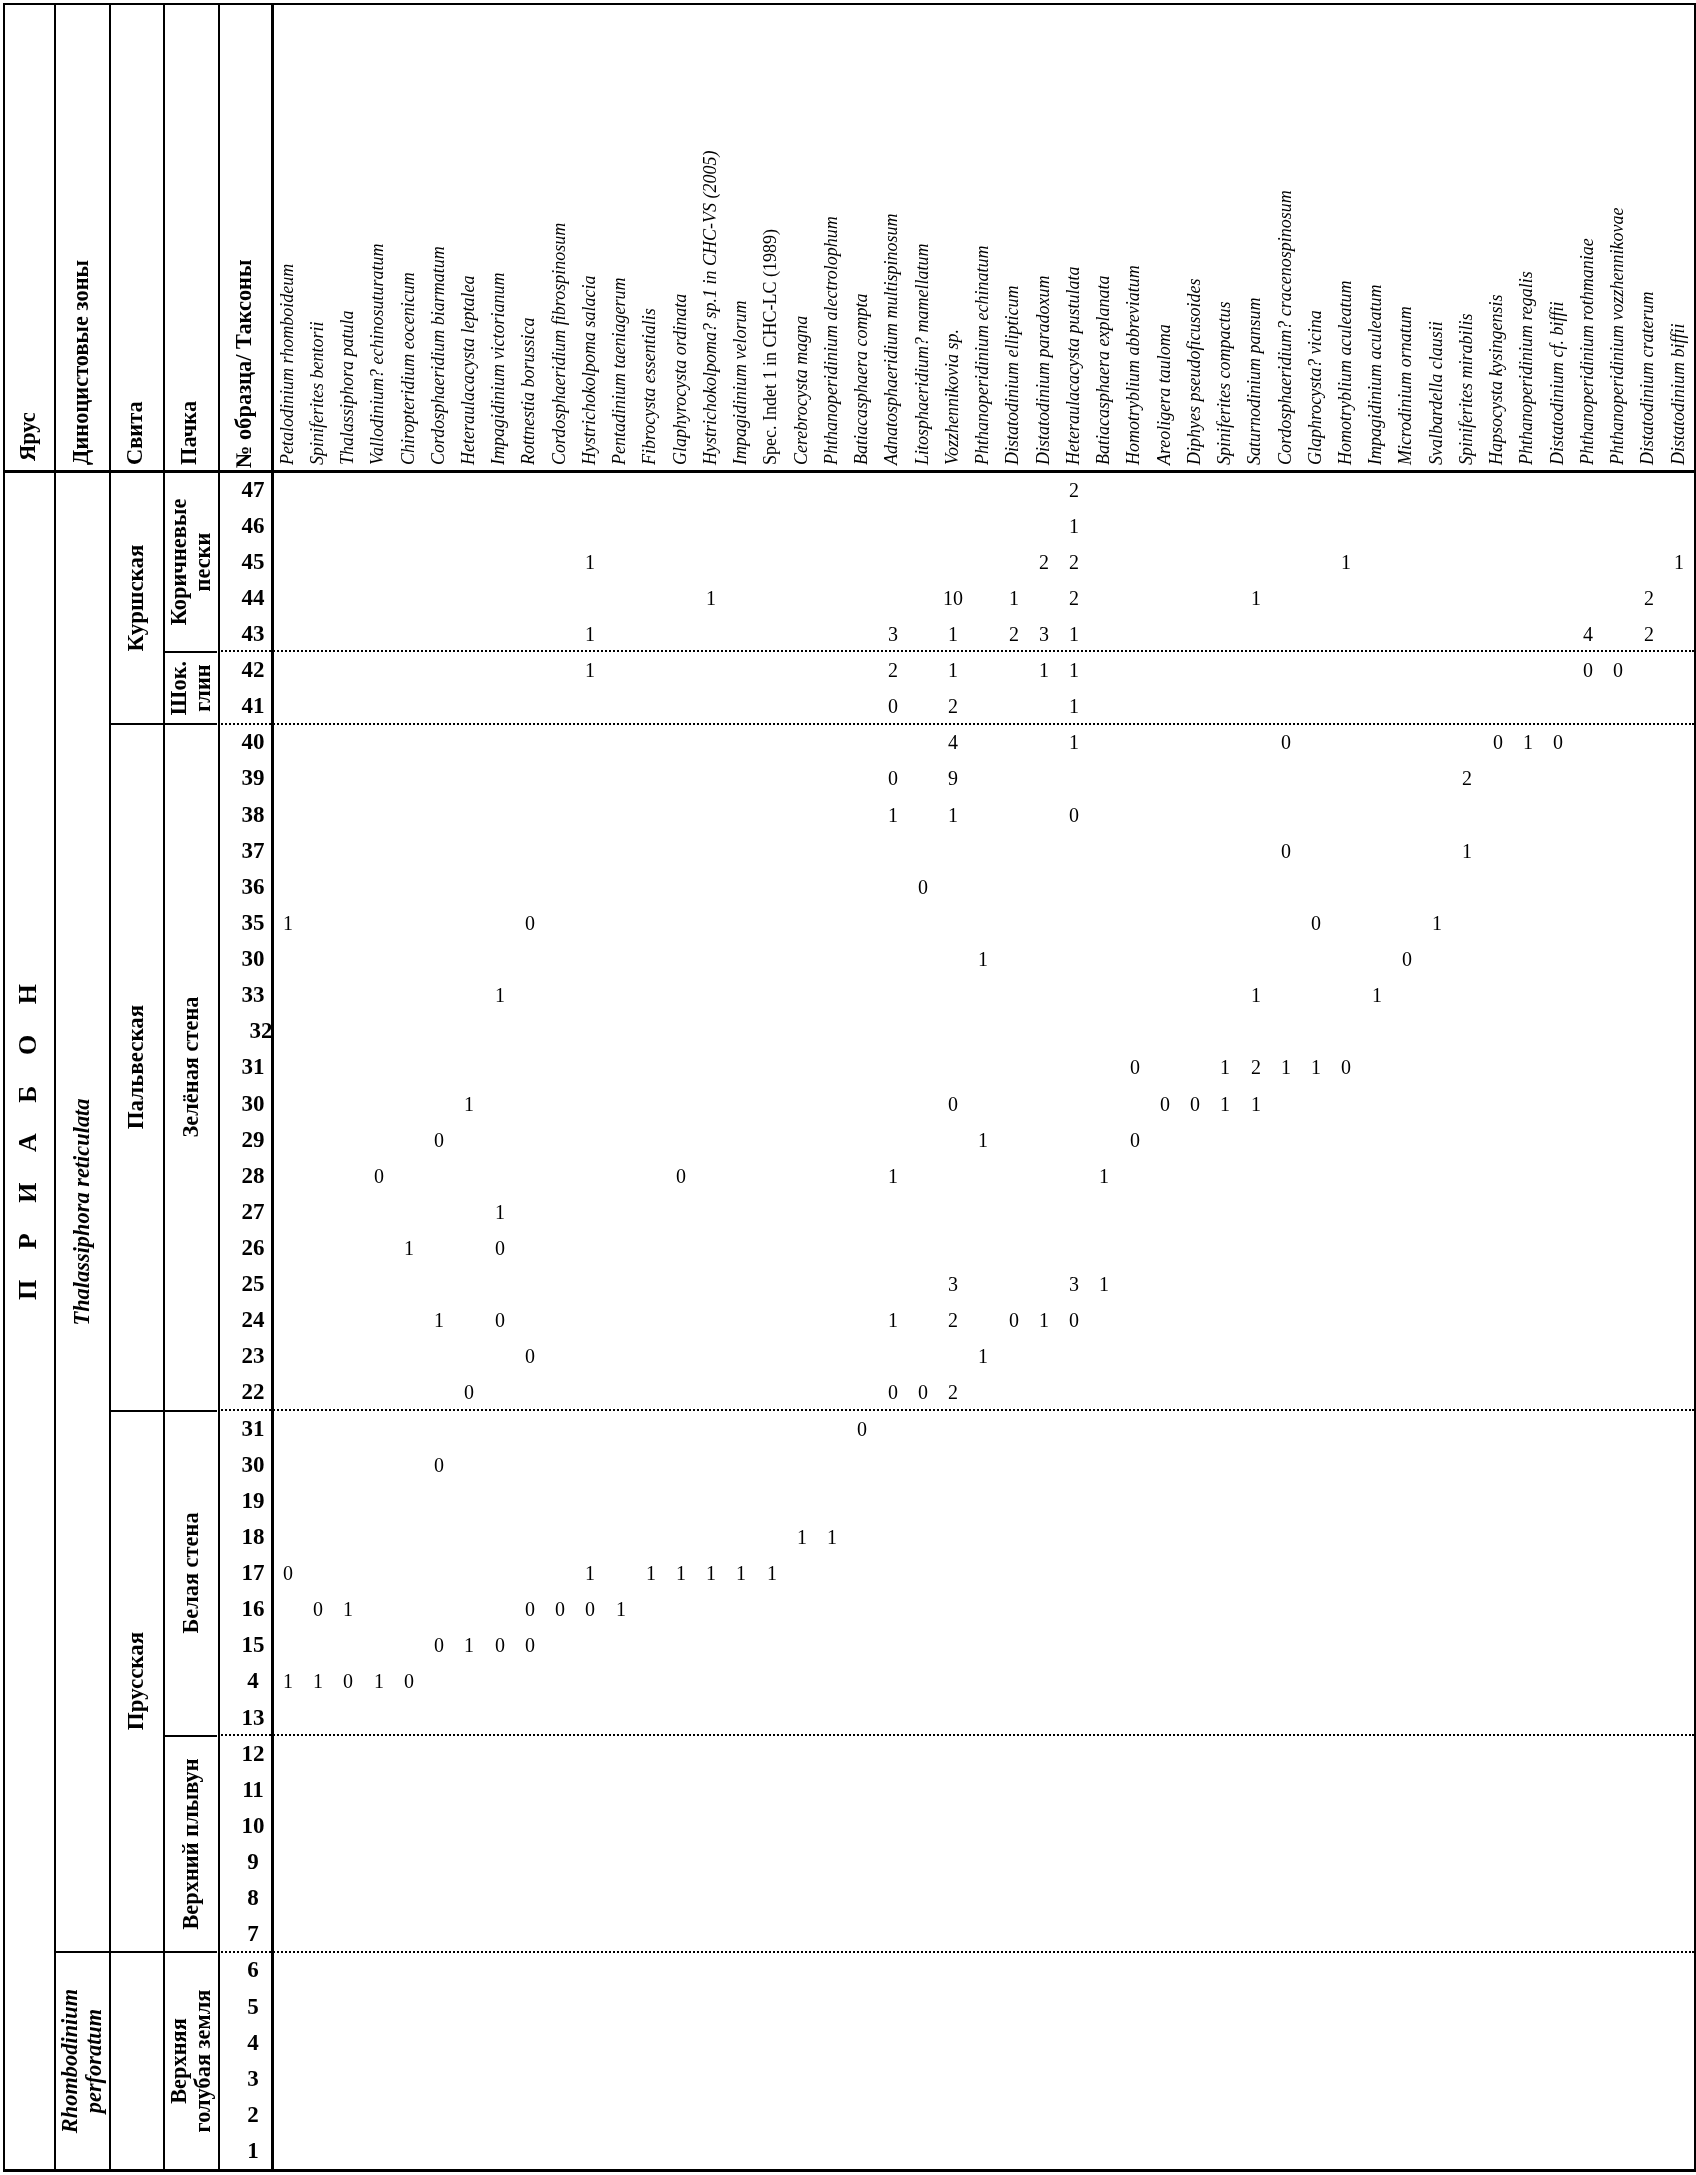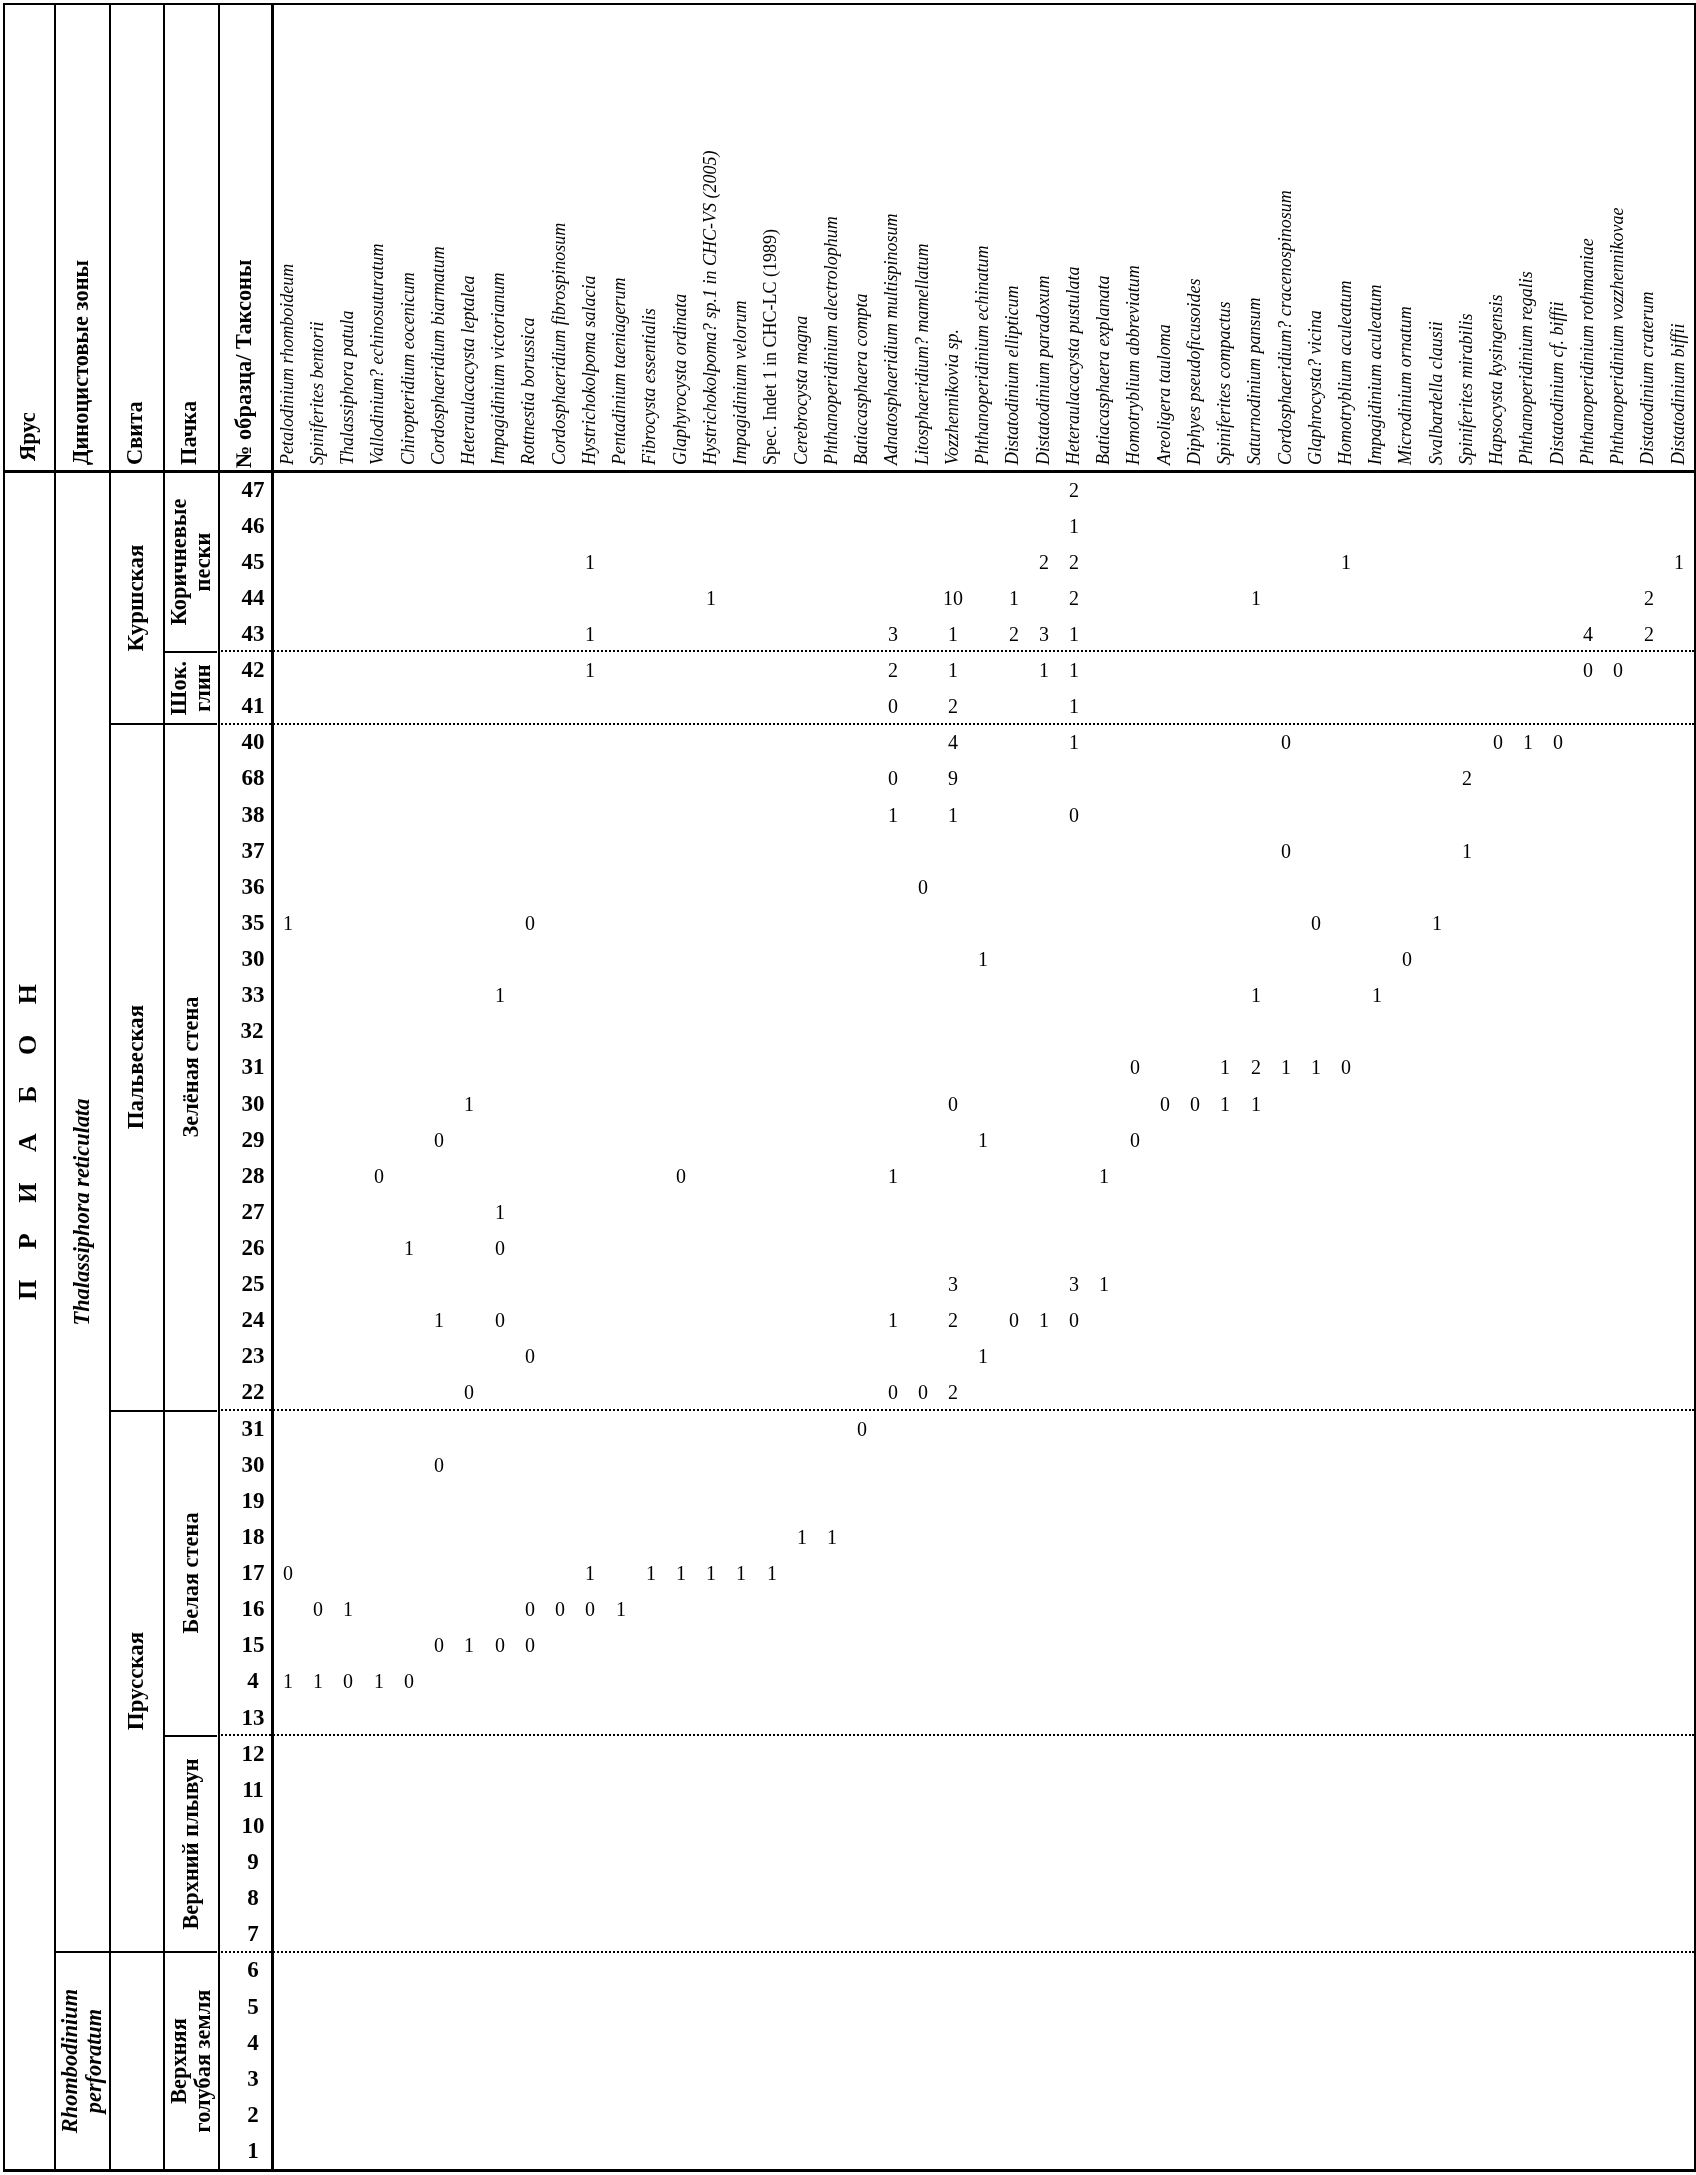--- a/index.html
+++ b/index.html
@@ -65,28 +65,28 @@
     <div class="ln" style="left: 54px; top: 1951px; width: 163px; height: 1.7px;"></div>
     <div class="dot" style="left: 218px; top: 1951px; width: 1476px;"></div>
     <div class="cell num" style="left: 245px; top: 490px;">47</div>
     <div class="cell num" style="left: 245px; top: 526px;">46</div>
     <div class="cell num" style="left: 245px; top: 562px;">45</div>
     <div class="cell num" style="left: 245px; top: 598px;">44</div>
     <div class="cell num" style="left: 245px; top: 634px;">43</div>
     <div class="cell num" style="left: 245px; top: 670px;">42</div>
     <div class="cell num" style="left: 245px; top: 706px;">41</div>
     <div class="cell num" style="left: 245px; top: 742px;">40</div>
-    <div class="cell num" style="left: 245px; top: 778px;">68</div>
+    <div class="cell num" style="left: 245px; top: 778px;">39</div>
     <div class="cell num" style="left: 245px; top: 815px;">38</div>
     <div class="cell num" style="left: 245px; top: 851px;">37</div>
     <div class="cell num" style="left: 245px; top: 887px;">36</div>
     <div class="cell num" style="left: 245px; top: 923px;">35</div>
     <div class="cell num" style="left: 245px; top: 959px;">30</div>
     <div class="cell num" style="left: 245px; top: 995px;">33</div>
-    <div class="cell num" style="left: 244px; top: 1031px;">32</div>
+    <div class="cell num" style="left: 253px; top: 1031px;">32</div>
     <div class="cell num" style="left: 245px; top: 1067px;">31</div>
     <div class="cell num" style="left: 245px; top: 1104px;">30</div>
     <div class="cell num" style="left: 245px; top: 1140px;">29</div>
     <div class="cell num" style="left: 245px; top: 1176px;">28</div>
     <div class="cell num" style="left: 245px; top: 1212px;">27</div>
     <div class="cell num" style="left: 245px; top: 1248px;">26</div>
     <div class="cell num" style="left: 245px; top: 1284px;">25</div>
     <div class="cell num" style="left: 245px; top: 1320px;">24</div>
     <div class="cell num" style="left: 245px; top: 1356px;">23</div>
     <div class="cell num" style="left: 245px; top: 1392px;">22</div>

